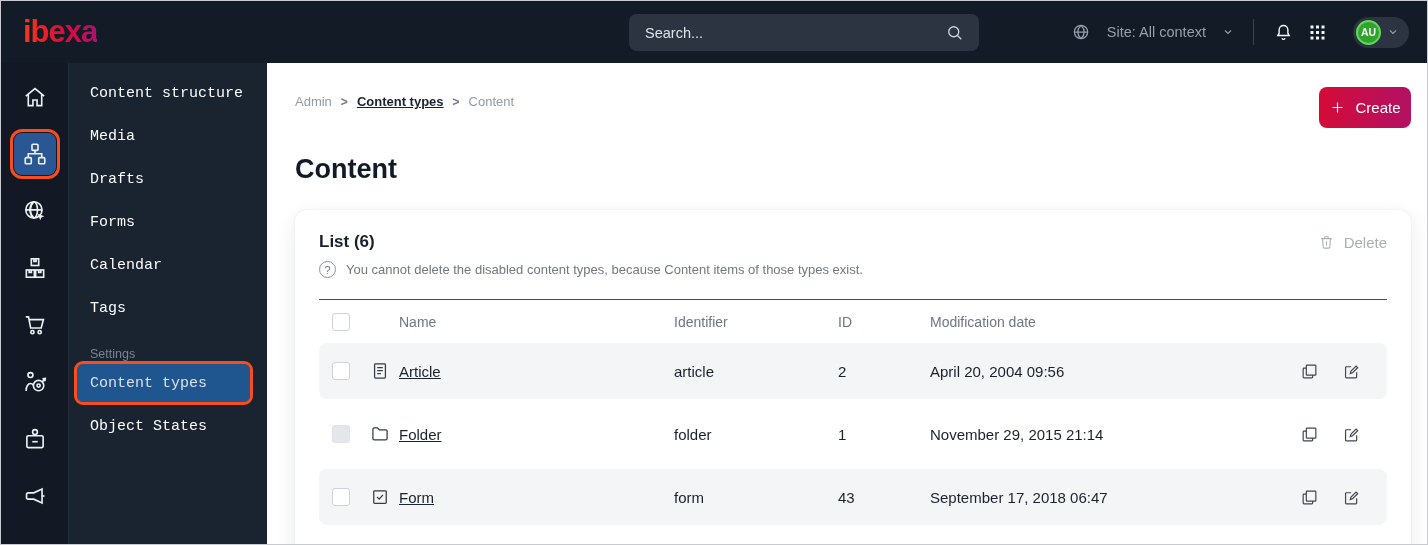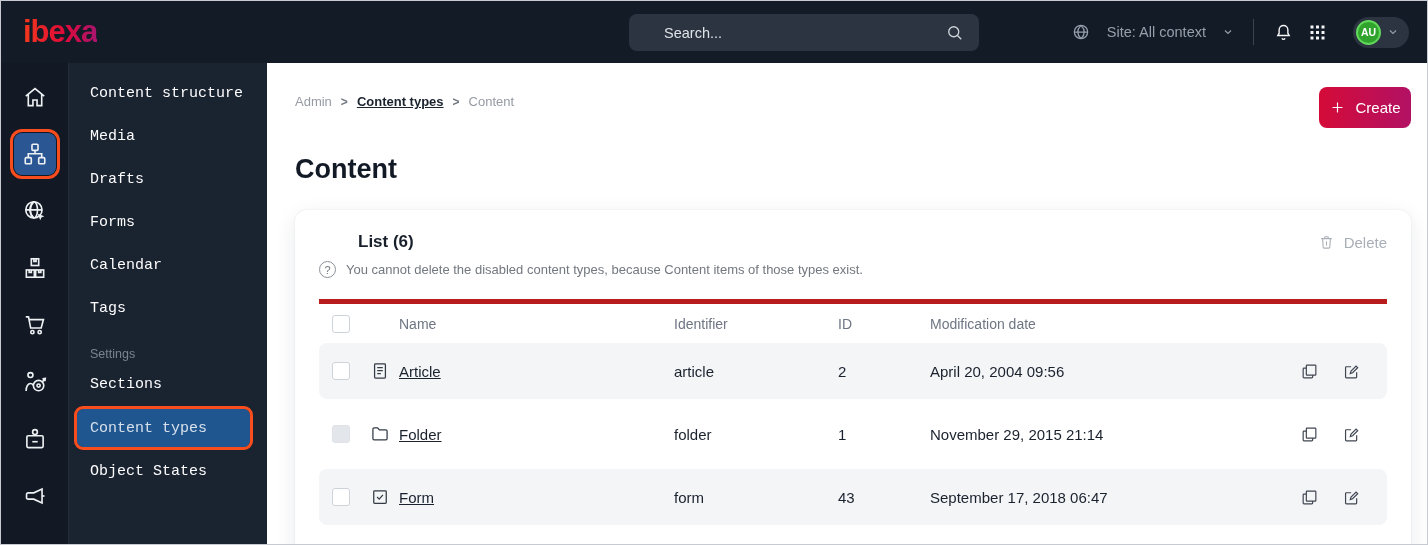--- a/index.html
+++ b/index.html
@@ -8,21 +8,21 @@
   .screen { position:relative; width:1428px; height:545px; border:1px solid #c7cbd1;
             background:#f0abfc; overflow:hidden; display:flex; flex-direction:column; }
 
   
   .topbar { position:relative; flex:0 0 62px; background:#131b26; display:flex; align-items:center; padding:0 18px 0 22px; }
   .logo { font-size:31px; font-weight:bold; letter-spacing:-1px;
           background:linear-gradient(90deg,#f4391c 0%,#e00a39 55%,#a8156f 100%);
           -webkit-background-clip:text; background-clip:text; color:transparent; cursor:pointer; }
   .searchbar { position:absolute; left:628px; top:13px; width:350px; height:37px; background:#2b3440;
                border-radius:8px; display:flex; align-items:center; padding:0 14px 0 16px; }
-  .searchbar input { flex:1; background:transparent; border:none; outline:none; color:#e7eaee; font-size:14.5px; font-family:inherit;margin-left:19px; }
+  .searchbar input { flex:1; background:transparent; border:none; outline:none; color:#e7eaee; font-size:14.5px; font-family:inherit; }
   .searchbar input::placeholder { color:#dfe3e8; opacity:1; }
   .searchbar svg { width:20px; height:20px; color:#cfd4da; }
   .topbar-right { position:absolute; right:18px; top:0; height:62px; display:flex; align-items:center; gap:13px; }
   .site-ctx { display:flex; align-items:center; gap:16px; color:#96a0ac; font-size:14.5px; cursor:pointer; }
   .site-ctx svg.globe { width:20px; height:20px; }
   .chev { width:12px; height:12px; color:#96a0ac; }
   .vdiv { width:1px; height:26px; background:#3a4450; margin:0 6px; }
   .icon-btn { background:none; border:none; color:#f4f6f8; display:flex; align-items:center; cursor:pointer; }
   .icon-btn svg { width:21px; height:21px; }
   .user-pill { display:flex; align-items:center; gap:6px; background:#2b3440; border-radius:16px;
@@ -55,31 +55,31 @@
   .crumb-sep { color:#6f7680; font-size:12px; font-weight:600; }
   .create-btn { width:92px; height:41px; border:none; border-radius:8px; cursor:pointer;
                 background:linear-gradient(90deg,#d40b38,#b21164); color:#fff; font-size:15px; font-family:inherit;
                 display:flex; align-items:center; justify-content:center; gap:9px; }
   .create-btn svg { width:17px; height:17px; }
   .page-title { margin-top:26px; font-size:27px; font-weight:800; color:#121a26; }
 
   .card { margin-top:25px; background:#fff; border-radius:12px; padding:22px 24px; height:410px;
           box-shadow:0 0 2px rgba(25,35,55,.10), 0 6px 22px rgba(25,35,55,.09); }
   .card-head { display:flex; justify-content:space-between; align-items:center; }
-  .list-title { font-size:17px; font-weight:700; color:#18202c;margin-left:39px; }
+  .list-title { font-size:17px; font-weight:700; color:#18202c; }
   .delete-btn { display:flex; align-items:center; gap:9px; color:#a9afb7; font-size:15px;
                 background:none; border:none; font-family:inherit; }
   .delete-btn svg { width:17px; height:17px; }
   .note { display:flex; align-items:center; gap:10px; margin-top:9px; color:#72787f; font-size:13px; }
   .qicon { flex:0 0 17px; width:17px; height:17px; border:1px solid #8b9198; border-radius:50%;
            display:flex; align-items:center; justify-content:center; font-size:11px; }
 
   .tbl { margin-top:21px; }
   .tbl-grid { display:grid; grid-template-columns:51px 29px 275px 164px 92px 362px 42px 51px; align-items:center; }
-  .tbl-head { height:44px; border-top:5px solid #b91c1c; color:#6e7683; font-size:14px; }
+  .tbl-head { height:44px; border-top:1px solid #b91c1c; color:#6e7683; font-size:14px; }
   .cell-cb { padding-left:13px; display:flex; align-items:center; }
   .checkbox { width:18px; height:18px; border:1px solid #ced3d9; border-radius:3px; background:#fff; cursor:pointer; }
   .checkbox.disabled { background:#e3e6ea; border-color:#dfe2e6; cursor:default; }
   .row { height:56px; margin-bottom:7px; border-radius:8px; font-size:15px; color:#1a222e; }
   .row.striped { background:#f4f5f7; }
   .type-icon { display:flex; align-items:center; color:#333b45; }
   .type-icon svg { width:20px; height:20px; }
   .name-link { color:#1a222e; text-decoration:underline; cursor:pointer; }
   .action { background:none; border:none; color:#3f4651; display:flex; align-items:center; padding-left:8px; cursor:pointer; }
   .action svg { width:19px; height:19px; }
@@ -220,21 +220,20 @@
     </nav>
 
     <nav class="panel">
       <div class="p-item">Content structure</div>
       <div class="p-item">Media</div>
       <div class="p-item">Drafts</div>
       <div class="p-item">Forms</div>
       <div class="p-item">Calendar</div>
       <div class="p-item">Tags</div>
       <div class="p-settings">Settings</div>
-      <div class="p-item">Sections</div>
       <div class="p-item active">Content types</div>
       <div class="p-item">Object States</div>
     </nav>
 
     <main class="main">
       <div class="main-top">
         <div class="breadcrumb">
           <span>Admin</span>
           <span class="crumb-sep">&gt;</span>
           <span class="crumb-link">Content types</span>

